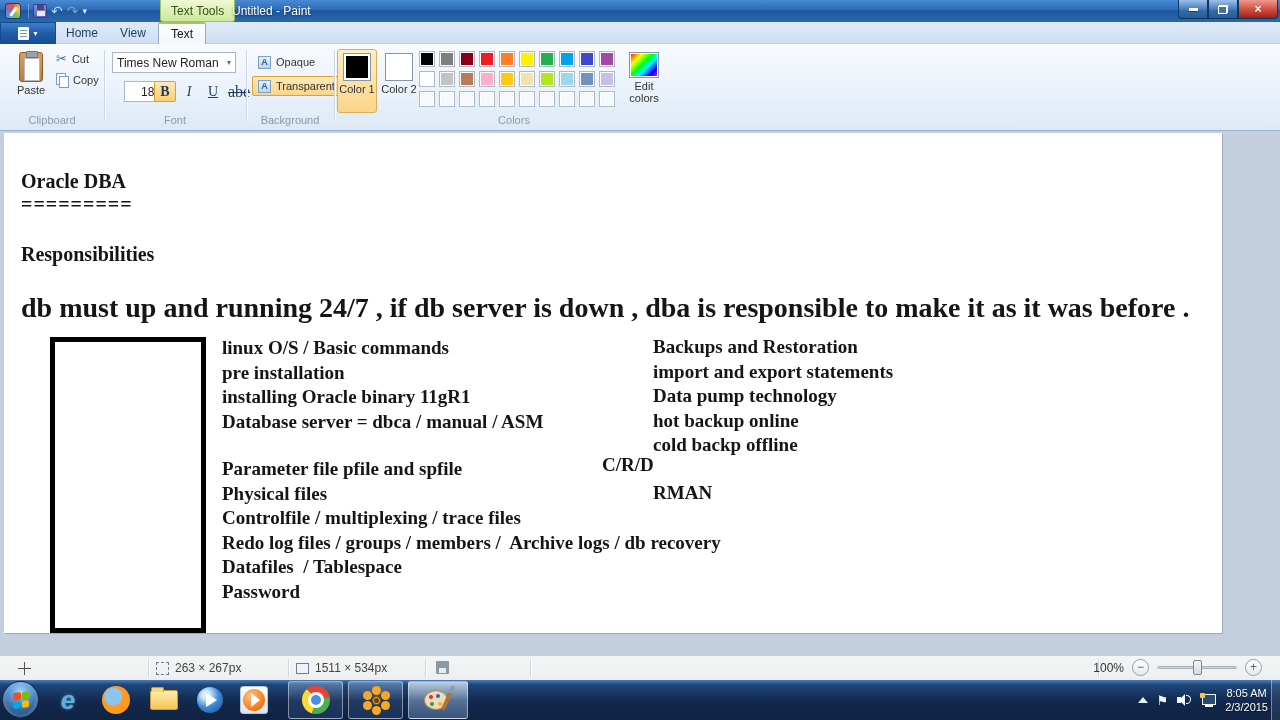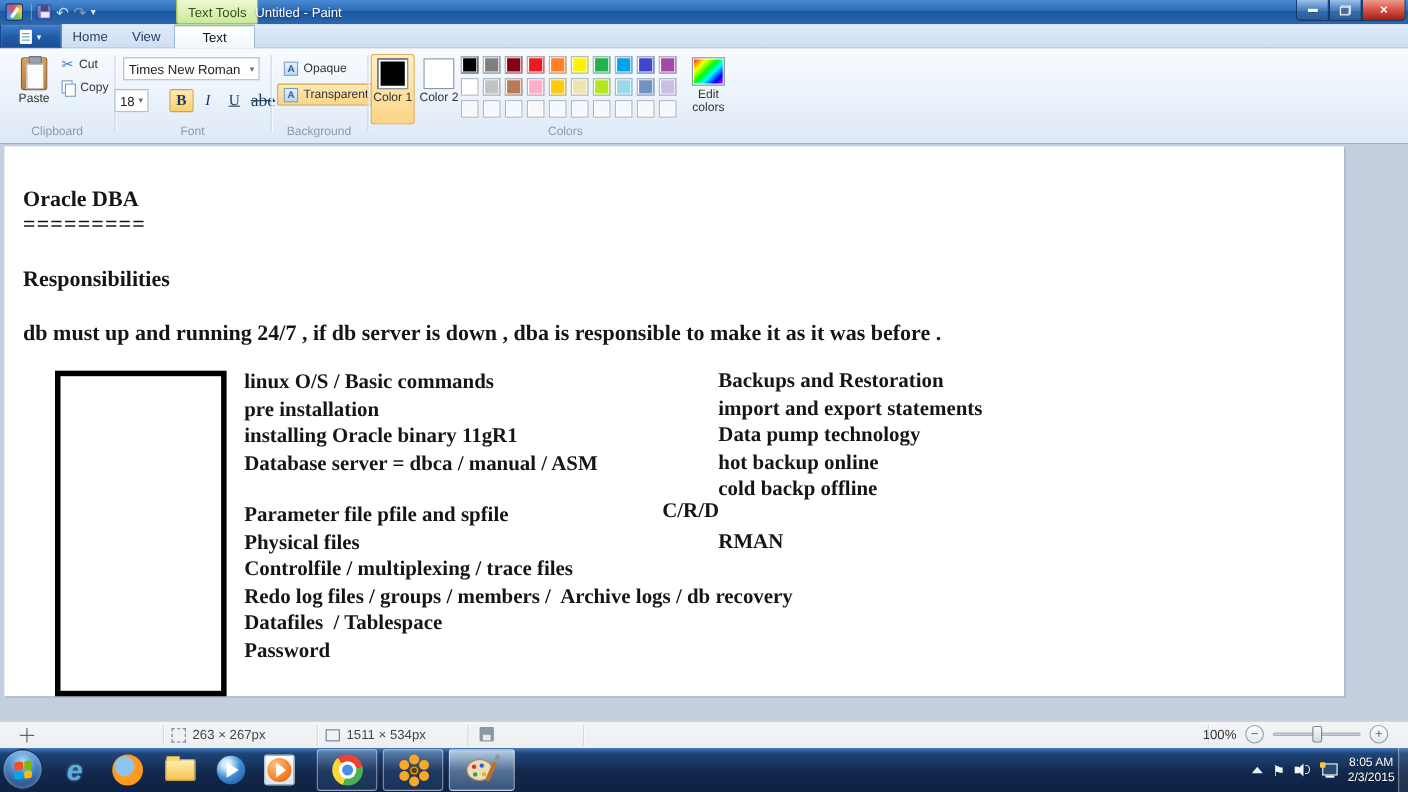--- a/index.html
+++ b/index.html
@@ -40,21 +40,21 @@
     background:linear-gradient(#dfeaf8,#cfdff2); border-bottom:1px solid #b9cde6; }
   .menu-btn { position:absolute; left:0; top:0; width:56px; height:22px;
     background:linear-gradient(#3c7fd0,#215da8 50%,#194f96); border:1px solid #154a8c; display:flex; align-items:center; justify-content:center; gap:4px; }
   .menu-doc { width:11px; height:13px; background:#fff; border-radius:1px; position:relative; }
   .menu-doc::after { content:""; position:absolute; left:2px; top:3px; width:7px; height:1px; background:#6b96c8; box-shadow:0 3px 0 #6b96c8, 0 6px 0 #6b96c8; }
   .menu-caret { color:#fff; font-size:8px; }
   .tab { position:absolute; top:0; height:22px; display:flex; align-items:center; justify-content:center;
     font-size:12px; color:#1e3c5f; }
   .tab.home { left:56px; width:52px; }
   .tab.view { left:108px; width:50px; }
-  .tab.active { left:158px; width:74px; background:linear-gradient(#fdfefe,#f2f7fc);
+  .tab.active { left:158px; width:48px; background:linear-gradient(#fdfefe,#f2f7fc);
     border:1px solid #8fb0d4; border-bottom:none; border-top:2px solid #9cc961; border-radius:2px 2px 0 0; color:#111; }
 
   
   .ribbon { position:absolute; left:0; top:44px; width:1280px; height:87px;
     background:linear-gradient(#f8fbfe,#e9f1fa 60%,#dde9f6); border-bottom:1px solid #98b1cf; }
   .group-divider { position:absolute; top:6px; width:1px; height:70px; background:#c9d6e6; box-shadow:1px 0 0 #fbfdfe; }
   .group-label { position:absolute; top:70px; font-size:11px; color:#8b9aae; text-align:center; }
 
   .paste-btn { position:absolute; left:8px; top:6px; width:46px; height:62px; display:flex; flex-direction:column; align-items:center; gap:2px; padding-top:2px; border-radius:3px; }
   .clipboard-icon { position:relative; width:24px; height:30px; background:linear-gradient(#d8a060,#b97f3e); border:1px solid #8a5c28; border-radius:3px; }
@@ -64,22 +64,22 @@
   .cutcopy { position:absolute; left:56px; top:8px; display:flex; flex-direction:column; gap:8px; }
   .cc-item { display:flex; align-items:center; gap:5px; font-size:11px; color:#333; }
   .scissors { color:#3a75b5; font-size:13px; line-height:13px; }
   .copy-icon { position:relative; width:12px; height:13px; }
   .copy-icon::before { content:""; position:absolute; left:0; top:0; width:8px; height:10px; background:#fff; border:1px solid #7a9cc0; }
   .copy-icon::after { content:""; position:absolute; left:3px; top:3px; width:8px; height:10px; background:#fff; border:1px solid #7a9cc0; }
 
   .font-family-box { position:absolute; left:112px; top:8px; width:124px; height:21px; background:#fff; border:1px solid #a9b8c9;
     font-size:12px; color:#222; display:flex; align-items:center; padding:0 4px; justify-content:space-between; }
   .box-caret { color:#5c6f85; font-size:8px; }
-  .font-size-box { position:absolute; left:104px; top:37px; width:31px; height:21px; background:#fff; border:1px solid #a9b8c9;
-    font-size:12px; color:#222; display:flex; align-items:center; padding:0 4px; justify-content:space-between; }
+  .font-size-box { position:absolute; left:124px; top:37px; width:31px; height:21px; background:#fff; border:1px solid #a9b8c9;
+    font-size:12px; color:#222; display:flex; align-items:center; padding:0 16px; justify-content:space-between; }
   .fmt-btn { position:absolute; top:37px; width:22px; height:21px; display:flex; align-items:center; justify-content:center;
     font-family:"Liberation Serif",serif; font-size:14px; color:#1d3a5f; border:1px solid transparent; border-radius:2px; }
   .fmt-btn.active { background:linear-gradient(#fde9b8,#fbd06e); border-color:#d8a237; }
   .fmt-b { left:154px; font-weight:bold; }
   .fmt-i { left:178px; font-style:italic; }
   .fmt-u { left:202px; text-decoration:underline; }
   .fmt-s { left:226px; width:26px; text-decoration:line-through; font-size:16px; }
 
   .bg-btn { position:absolute; left:252px; height:20px; display:flex; align-items:center; gap:5px; font-size:11px; color:#333;
     padding:0 5px; border:1px solid transparent; border-radius:2px; }
@@ -105,21 +105,21 @@
 
   
   .workarea { position:absolute; left:0; top:131px; width:1280px; height:524px; background:#c3cede; }
   .canvas { position:absolute; left:4px; top:2px; width:1218px; height:500px; background:#fff; box-shadow:1px 1px 0 #9aa9be; }
   .doc { font-family:"Liberation Serif", serif; font-weight:bold; color:#151515; }
   .doc-line { white-space:pre; font-size:19px; line-height:24.6px; }
   .abs { position:absolute; }
   .doc-title { left:17px; top:37px; font-size:20px; }
   .doc-underline { left:17px; top:60px; font-size:20px; letter-spacing:1px; }
   .doc-subtitle { left:17px; top:110px; font-size:20px; }
-  .doc-para { left:17px; top:159px; font-size:20px; white-space:pre; }
+  .doc-para { left:17px; top:159px; font-size:28px; white-space:pre; }
   .black-rect { left:46px; top:204px; width:156px; height:296px; border:5px solid #000; }
   .col1-top { left:218px; top:203px; }
   .col1-bottom { left:218px; top:324px; }
   .col2 { left:649px; top:202px;font-family:Liberation Serif, serif; }
   .doc-crd { left:598px; top:321px; font-size:19px; }
   .doc-rman { left:649px; top:349px; font-size:19px; }
   .textbox { left:934px; top:204px; width:258px; height:260px; border:1px dashed #6e88a8; }
   .handle { position:absolute; width:6px; height:6px; background:#fff; border:1px solid #55708f; }
   .h-nw{left:-4px;top:-4px;} .h-n{left:50%;margin-left:-3px;top:-4px;} .h-ne{right:-4px;top:-4px;}
   .h-w{left:-4px;top:50%;margin-top:-3px;} .h-e{right:-4px;top:50%;margin-top:-3px;}

